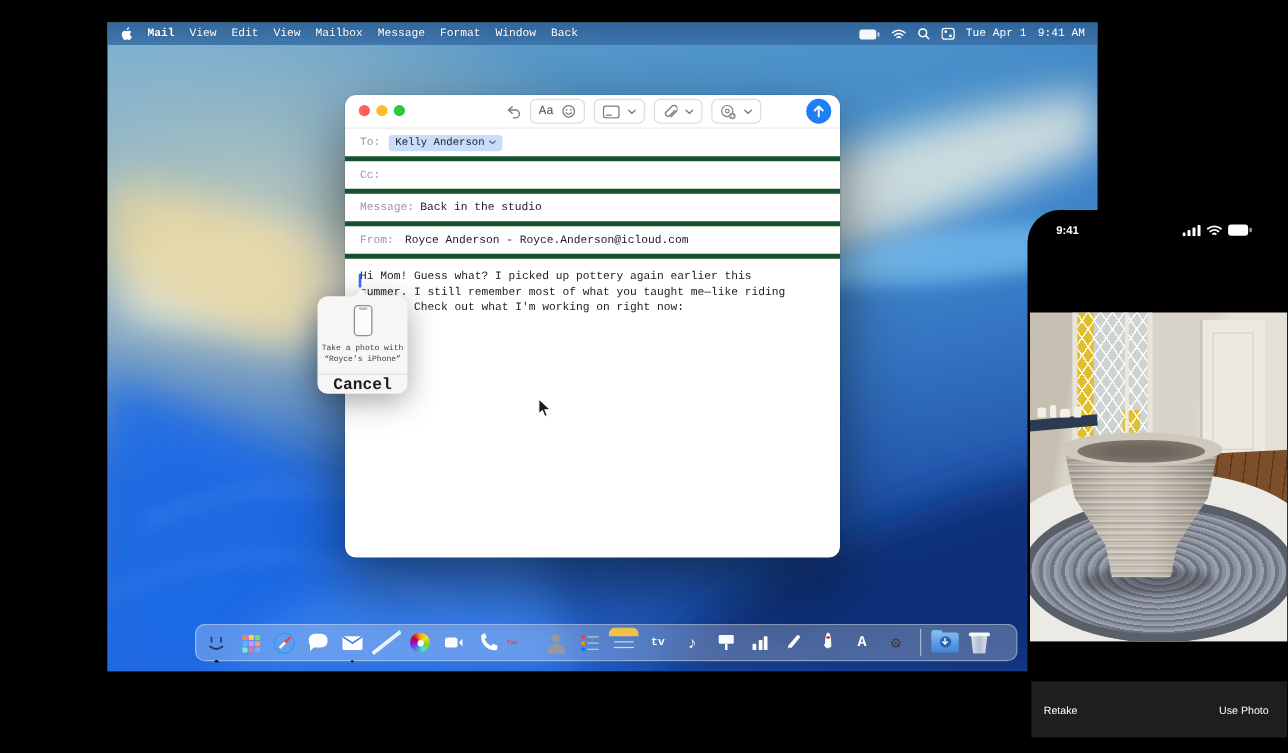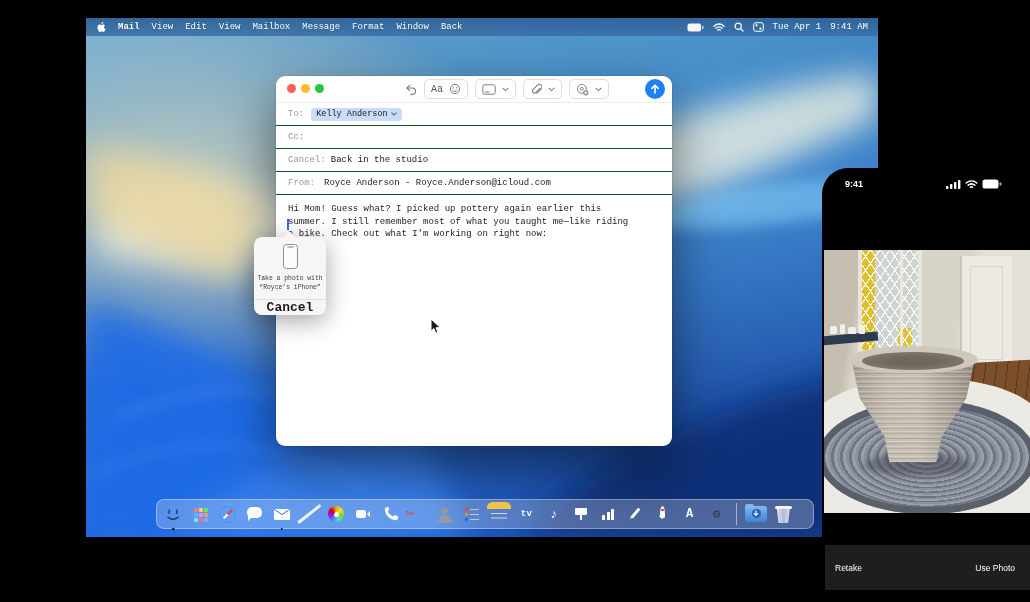--- a/index.html
+++ b/index.html
@@ -32,21 +32,21 @@
   .titlebar{position:relative;height:26px;border-bottom:1px solid #ececec;}
   .lights{position:absolute;left:11px;top:8px;display:flex;gap:5px;}
   .light{width:9px;height:9px;border-radius:50%;}
   .l-close{background:#ff5f57;}.l-min{background:#febc2e;}.l-zoom{background:#28c840;}
   .toolbar{position:absolute;left:128px;top:3px;height:20px;display:flex;align-items:center;gap:7px;color:#6e6e73;}
   .tpill{display:flex;align-items:center;gap:6px;border:1px solid #dedee0;border-radius:5px;padding:2px 6px;height:14px;box-sizing:content-box;}
   .tplain{display:flex;align-items:center;}
   .aa{font-size:10px;color:#515155;letter-spacing:0;}
   .sendbtn{position:absolute;right:7px;top:3px;width:20px;height:20px;border-radius:50%;background:#1f80f5;
     display:flex;align-items:center;justify-content:center;}
-  .row{display:flex;align-items:center;height:22px;padding-left:12px;border-bottom:1px solid #14532d;font-size:9px;color:#1c1c1e;}
+  .row{display:flex;align-items:center;height:22px;padding-left:12px;border-bottom:4px solid #14532d;font-size:9px;color:#1c1c1e;}
   .rlabel{color:#98989d;margin-right:5px;}
   .pill{background:#c9dcf9;border-radius:3px;padding:1.5px 5px;font-size:8.5px;color:#1b1b1d;display:flex;align-items:center;gap:3px;margin-left:2px;}
   .mbody{position:relative;padding:8px 12px;font-size:9px;line-height:1.4;color:#1c1c1e;width:372px;box-sizing:border-box;}
   .caret{position:absolute;left:11px;top:143px;width:1.5px;height:11px;background:#2f6fed;}
 
   
   .popover{position:absolute;left:168px;top:213px;width:72px;z-index:7;filter:drop-shadow(0 6px 12px rgba(0,0,0,.35));}
   .pop-arrow{position:absolute;left:31px;top:1.5px;width:9px;height:9px;background:#f7f6f4;transform:rotate(45deg);border-radius:2px;}
   .pop-body{position:relative;margin-top:6px;background:#f7f6f4;border-radius:8px;padding-top:7px;}
   .pop-phone{width:13px;height:23px;border:1.4px solid #8e8e93;border-radius:3.5px;margin:0 auto;position:relative;background:#fbfbfa;}
@@ -303,21 +303,21 @@
           <span>Kelly Anderson</span>
           <svg width="6" height="4" viewBox="0 0 8 5" fill="none" stroke="#4a6a9a" stroke-width="1.4" stroke-linecap="round">
               <path d="M1 1 l3 2.8 3-2.8"></path>
             </svg>
         </span>
       </div>
       <div class="row">
         <span class="rlabel">Cc:</span>
       </div>
       <div class="row">
-        <span class="rlabel">Cancel:</span>
+        <span class="rlabel">Message:</span>
         <span>Back in the studio</span>
       </div>
       <div class="row">
         <span class="rlabel" style="margin-right:9px;">From:</span>
         <span>Royce Anderson - Royce.Anderson@icloud.com</span>
       </div>
 
       <div class="mbody">
         <span>Hi Mom! Guess what? I picked up pottery again earlier this summer. I still remember most of what you taught me—like riding a bike. Check out what I'm working on right now:</span>
       </div>

